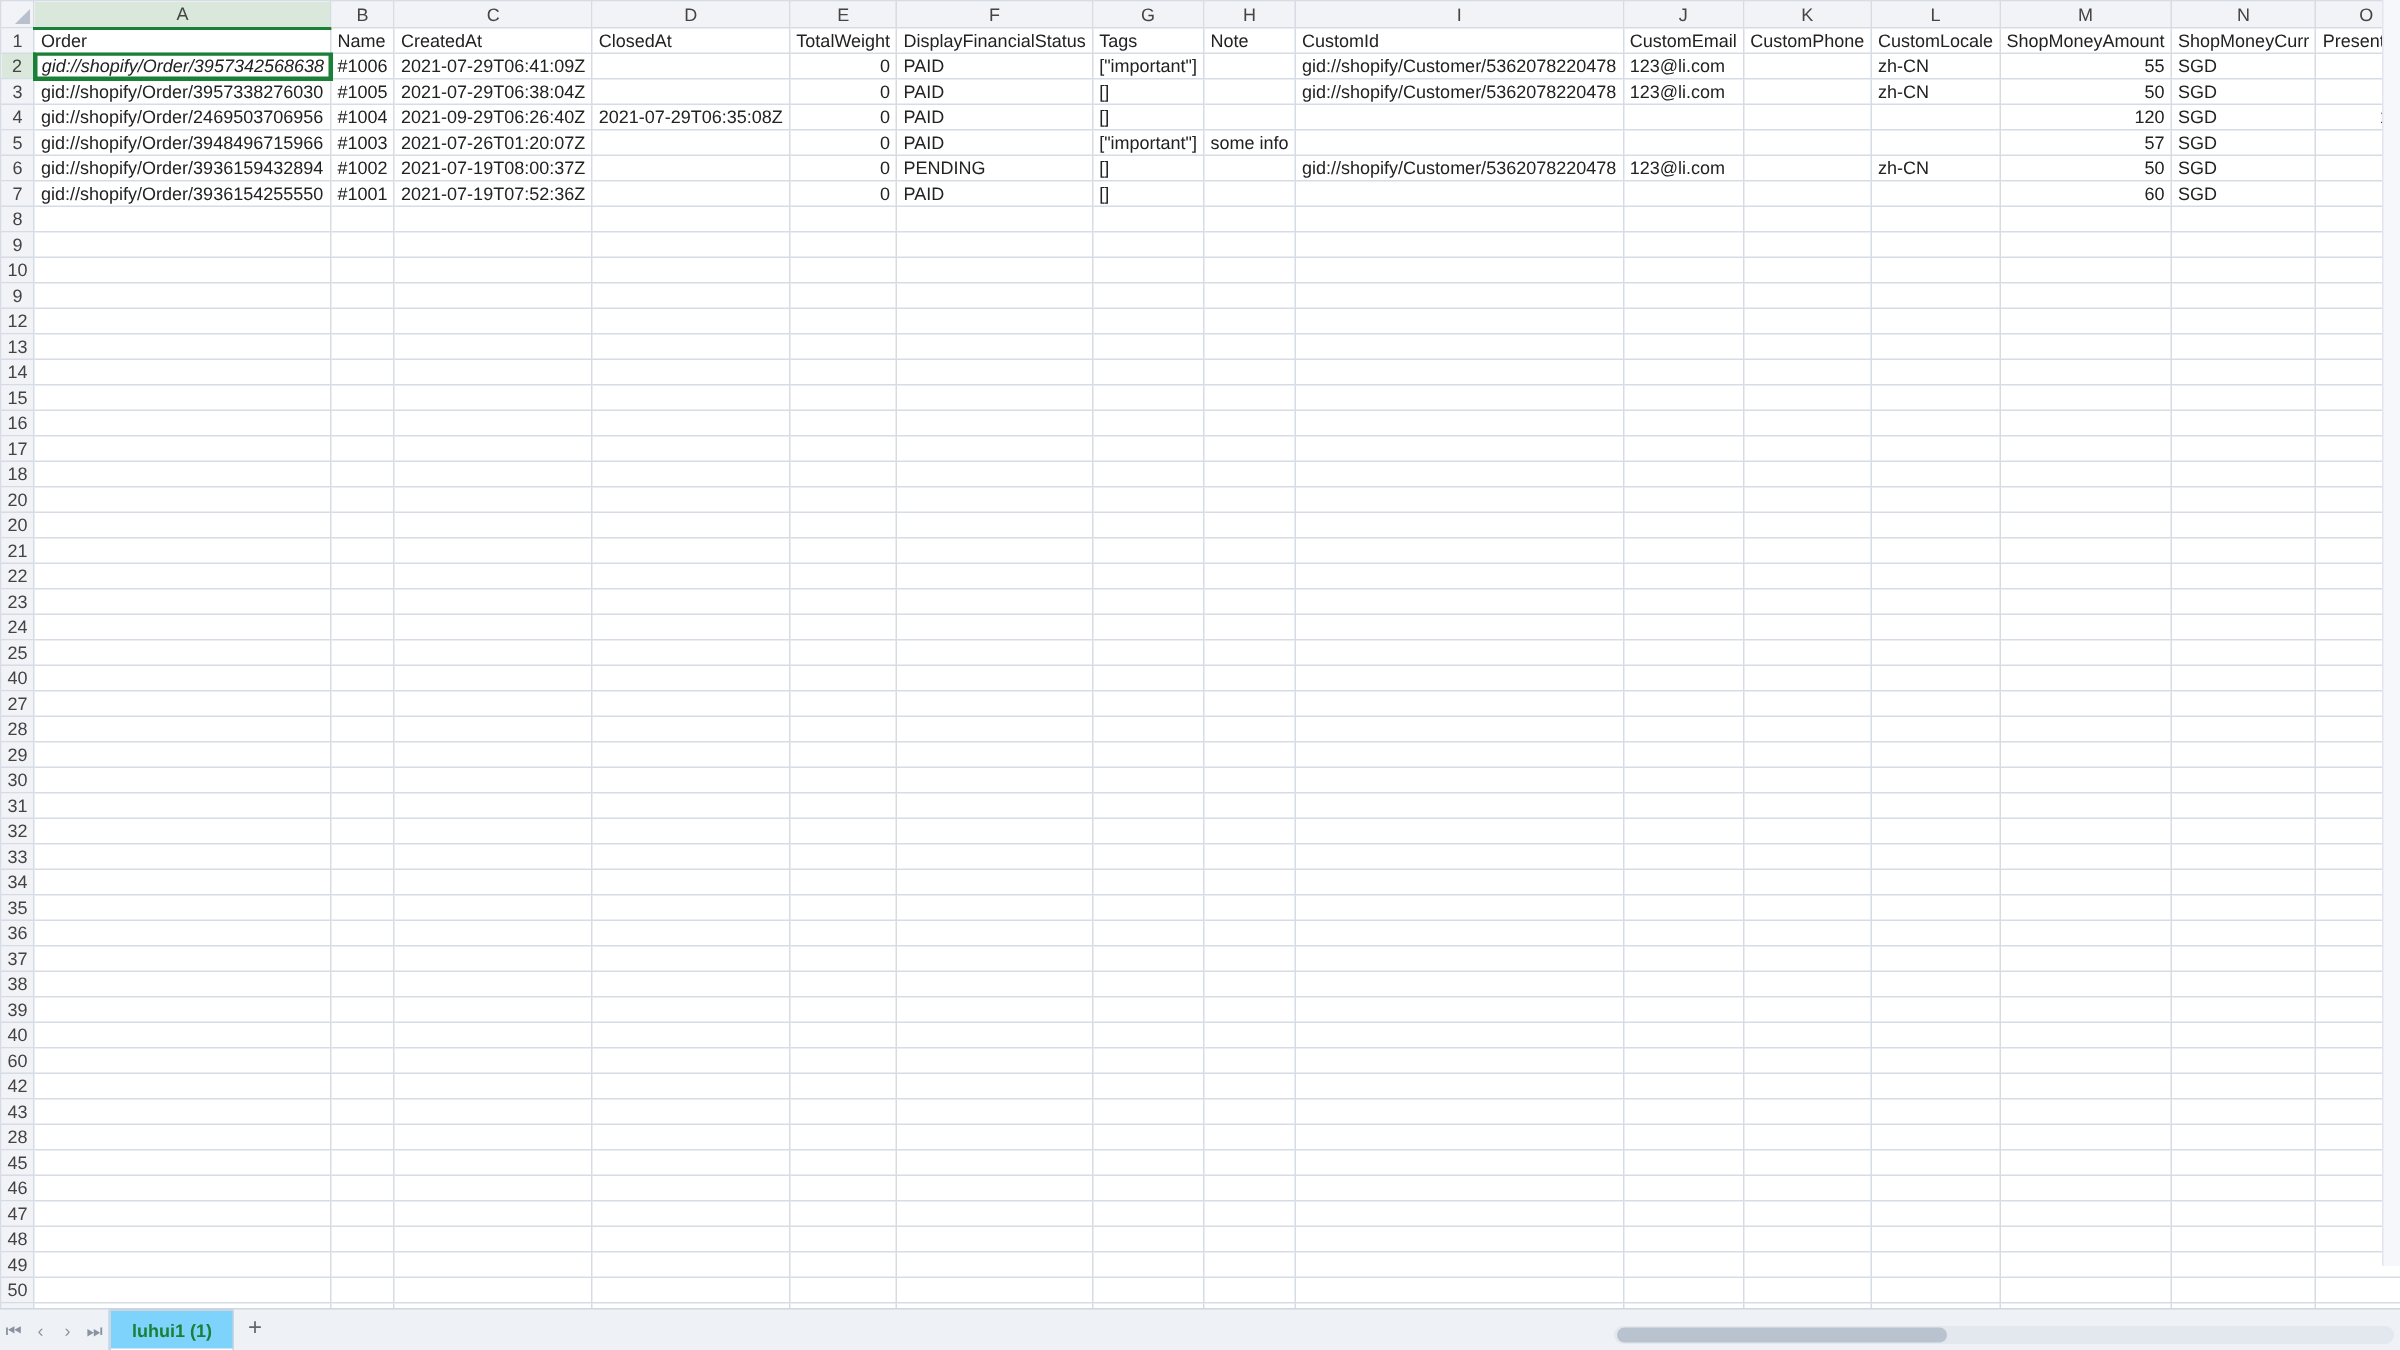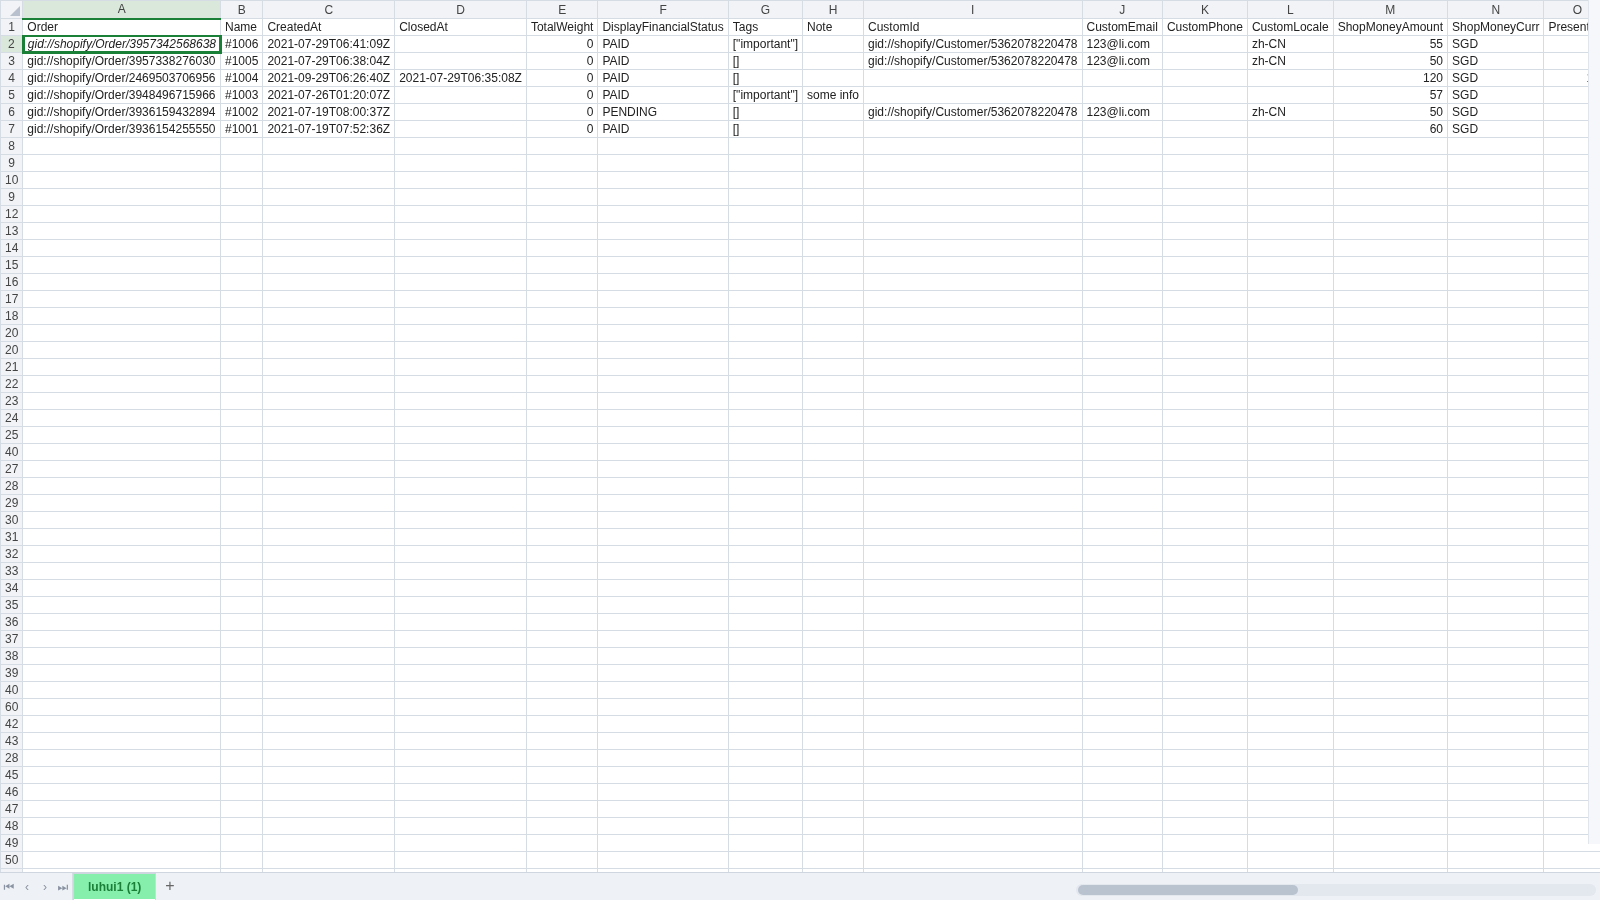--- a/index.html
+++ b/index.html
@@ -14,21 +14,21 @@
   .corner::after{content:"";position:absolute;right:2px;bottom:2px;width:0;height:0;border-left:10px solid transparent;border-bottom:10px solid #b7c0cc;}
   .sel-col{background:#d9e8da !important;border-bottom:2px solid #1a7f37 !important;color:#1a5c2a;}
   .sel-row{background:#d9e8da !important;border-right:2px solid #1a7f37 !important;color:#1a5c2a;}
   td.sel-cell{outline:2px solid #1a7f37;outline-offset:-1px;box-shadow:inset 0 0 0 1px #1a7f37;font-style:italic;}
   td.num{text-align:right;}
   
   .tabbar{position:absolute;left:0;right:0;bottom:0;height:28px;background:#eef1f5;border-top:1px solid #cfd6df;display:flex;align-items:stretch;font-size:12px;}
   .tabnav{display:flex;align-items:center;border-right:1px solid #d6dce4;}
   .tabnav button{all:unset;width:18px;height:28px;text-align:center;color:#8a93a2;cursor:pointer;}
   .tabs{display:flex;align-items:flex-end;}
-  .tab{padding:0 14px;line-height:26px;border:1px solid #cfd6df;border-bottom:none;background:#86efac;margin-top:2px;margin-right:-1px;cursor:pointer;}
+  .tab{padding:0 14px;line-height:26px;border:1px solid #cfd6df;border-bottom:none;background:#7dd3fc;margin-top:2px;margin-right:-1px;cursor:pointer;}
   .tab.active{color:#1a7f37;font-weight:600;position:relative;}
   .tab.active::after{content:"";position:absolute;left:0;right:0;bottom:-1px;height:2px;background:#fff;}
   .tab.add{background:transparent;border:none;color:#666;font-size:16px;padding:0 10px;line-height:28px;}
   .right-scroll{position:absolute;right:4px;bottom:4px;height:12px;width:520px;background:#e3e7ee;border-radius:6px;}
   .right-scroll .thumb{position:absolute;left:2px;top:1px;height:10px;width:220px;background:#b9c3d0;border-radius:5px;}
   .vscroll{position:absolute;right:0;top:0;bottom:28px;width:12px;background:#f5f7fa;border-left:1px solid #e1e6ec;}
 </style>
 </head>
 <body>
 

